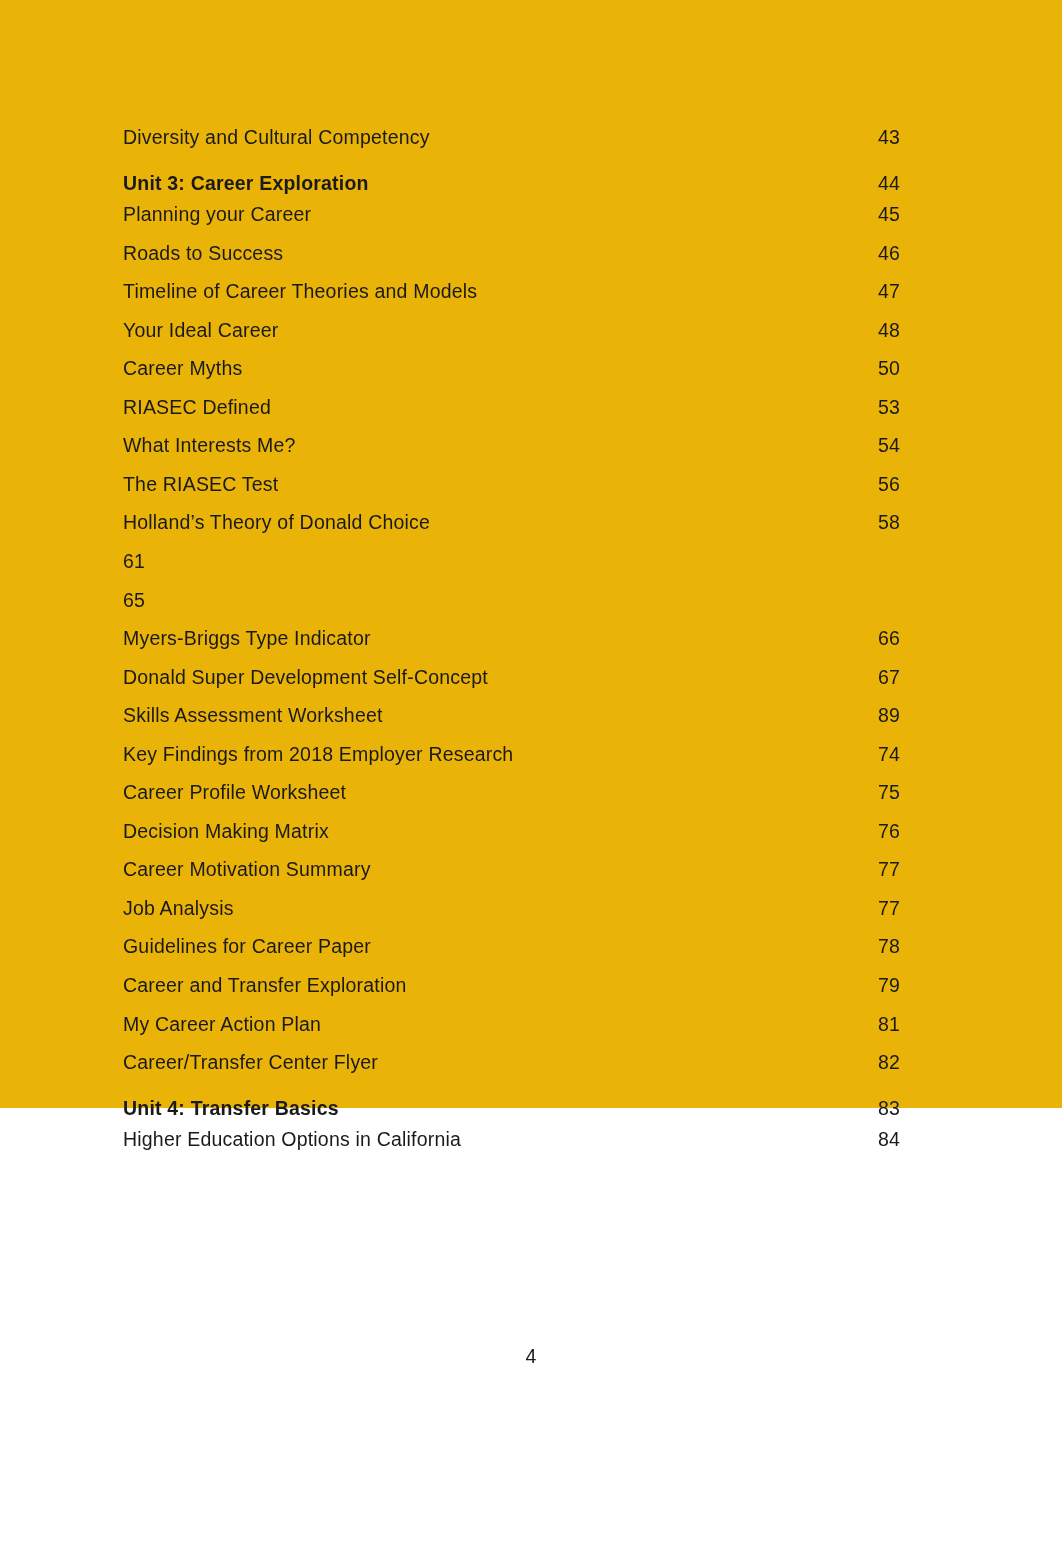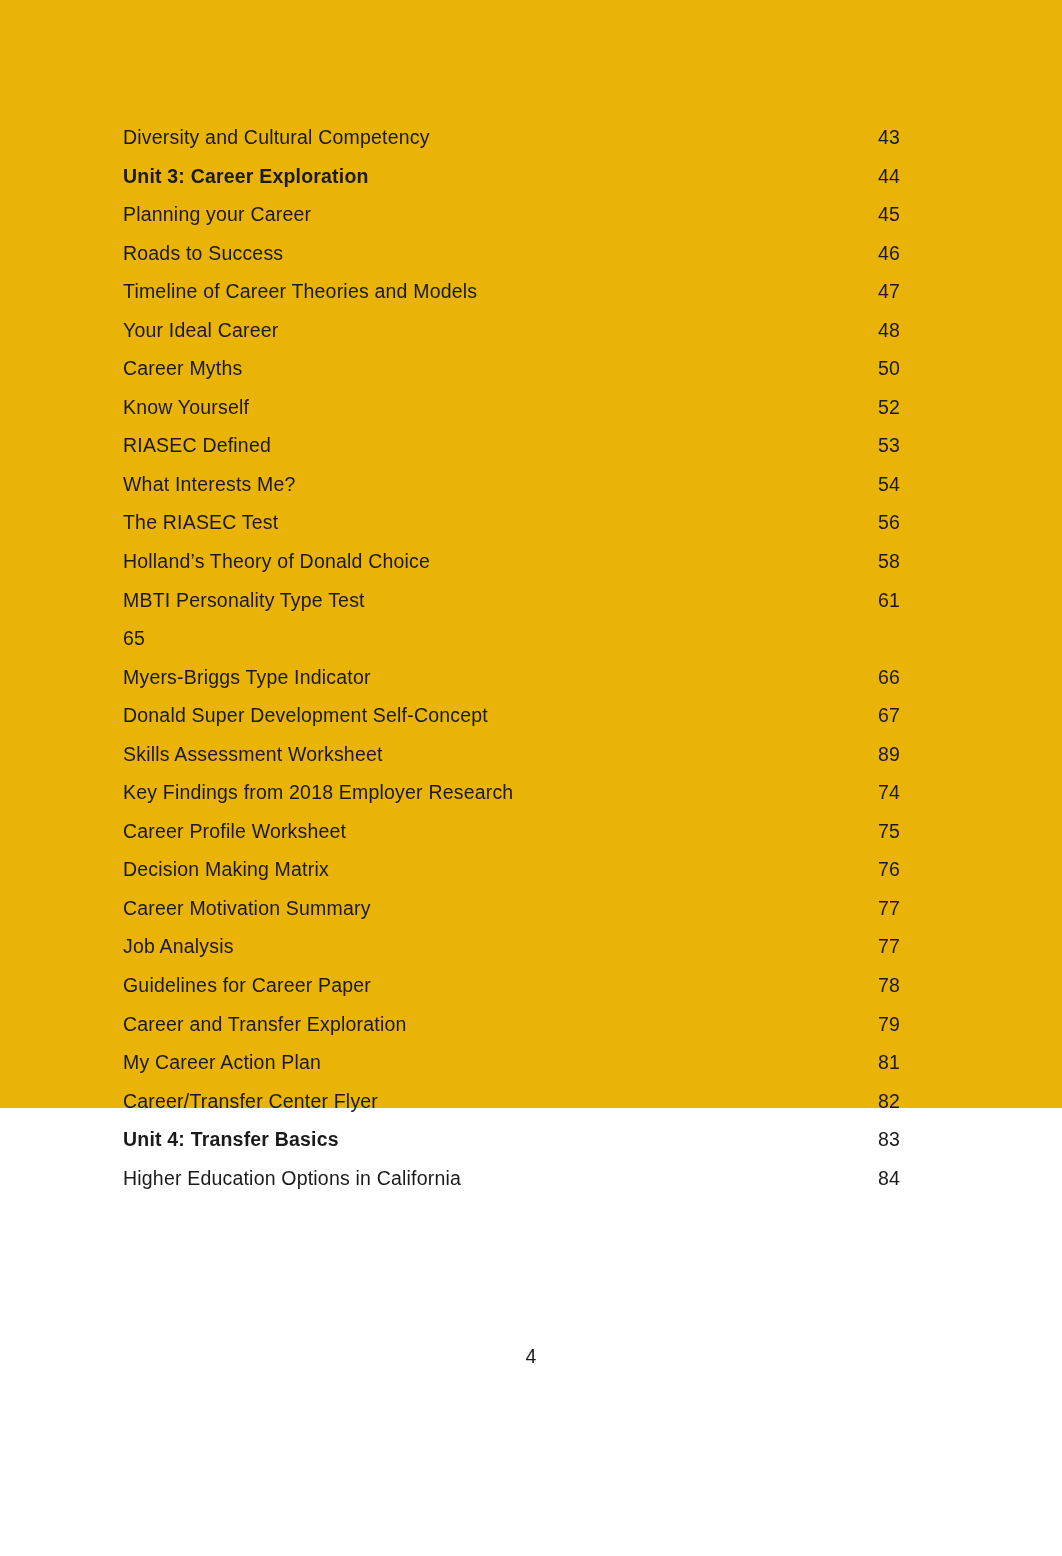--- a/index.html
+++ b/index.html
@@ -47,20 +47,21 @@
   .toc-entry .page-num {
     flex: 0 0 auto;
     letter-spacing: 0.01em;
   }
   .toc-entry.bold .title,
   .toc-entry.bold .page-num {
     font-weight: bold;
   }
   .toc-entry.bold .page-num {
     font-weight: normal;
+    margin-top: 7px;
   }
   .folio {
     position: absolute;
     left: 0;
     top: 1345px;
     width: 1062px;
     text-align: center;
     font-size: 19.5px;
     color: #1a1a1a;
   }
@@ -92,41 +93,36 @@
       </div>
       <div class="toc-entry">
         <span class="title">Your Ideal Career</span>
         <span class="page-num">48</span>
       </div>
       <div class="toc-entry">
         <span class="title">Career Myths</span>
         <span class="page-num">50</span>
       </div>
       <div class="toc-entry">
-        <span class="title">Know Yourself</span>
-        <span class="page-num">52</span>
-      </div>
-      <div class="toc-entry">
         <span class="title">RIASEC Defined</span>
         <span class="page-num">53</span>
       </div>
       <div class="toc-entry">
         <span class="title">What Interests Me?</span>
         <span class="page-num">54</span>
       </div>
       <div class="toc-entry">
         <span class="title">The RIASEC Test</span>
         <span class="page-num">56</span>
       </div>
       <div class="toc-entry">
         <span class="title">Holland’s Theory of Donald Choice</span>
         <span class="page-num">58</span>
       </div>
       <div class="toc-entry">
-        <span class="title">MBTI Personality Type Test</span>
         <span class="page-num">61</span>
       </div>
       <div class="toc-entry">
         <span class="page-num">65</span>
       </div>
       <div class="toc-entry">
         <span class="title">Myers-Briggs Type Indicator</span>
         <span class="page-num">66</span>
       </div>
       <div class="toc-entry">

